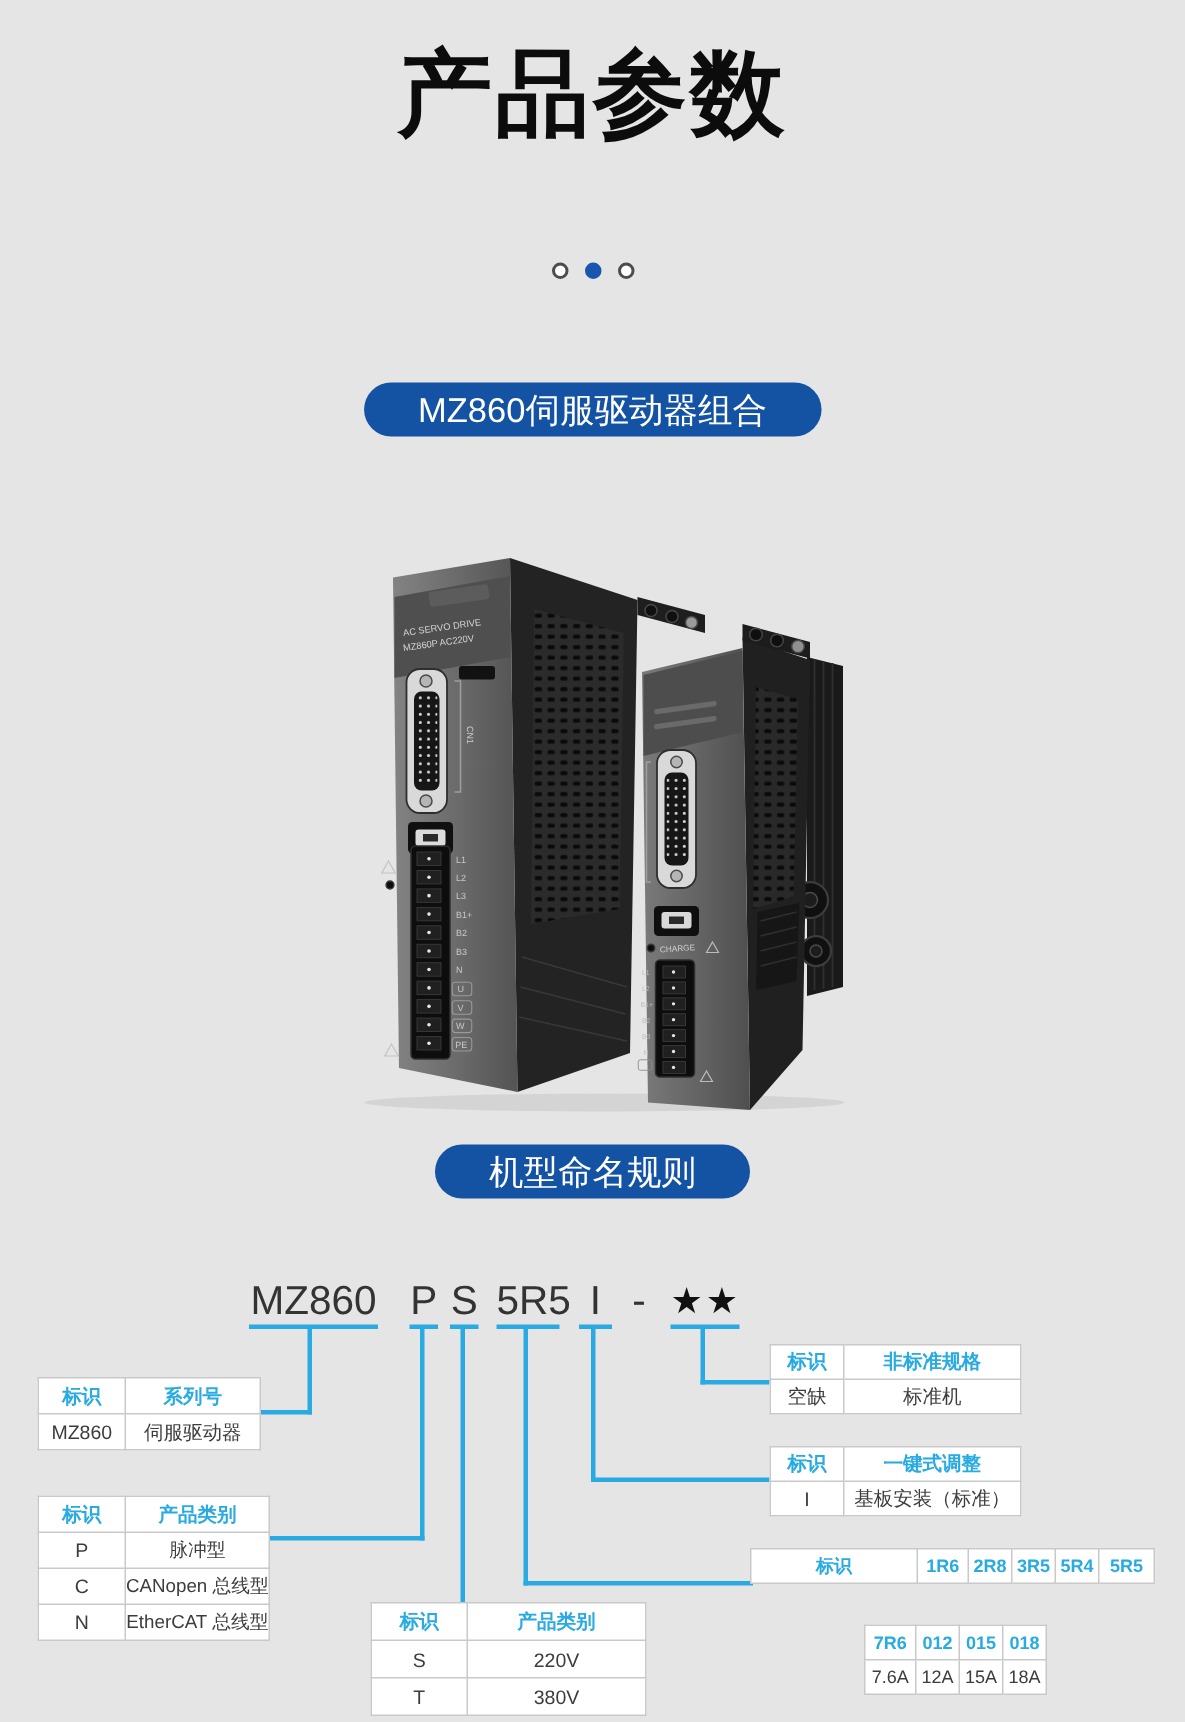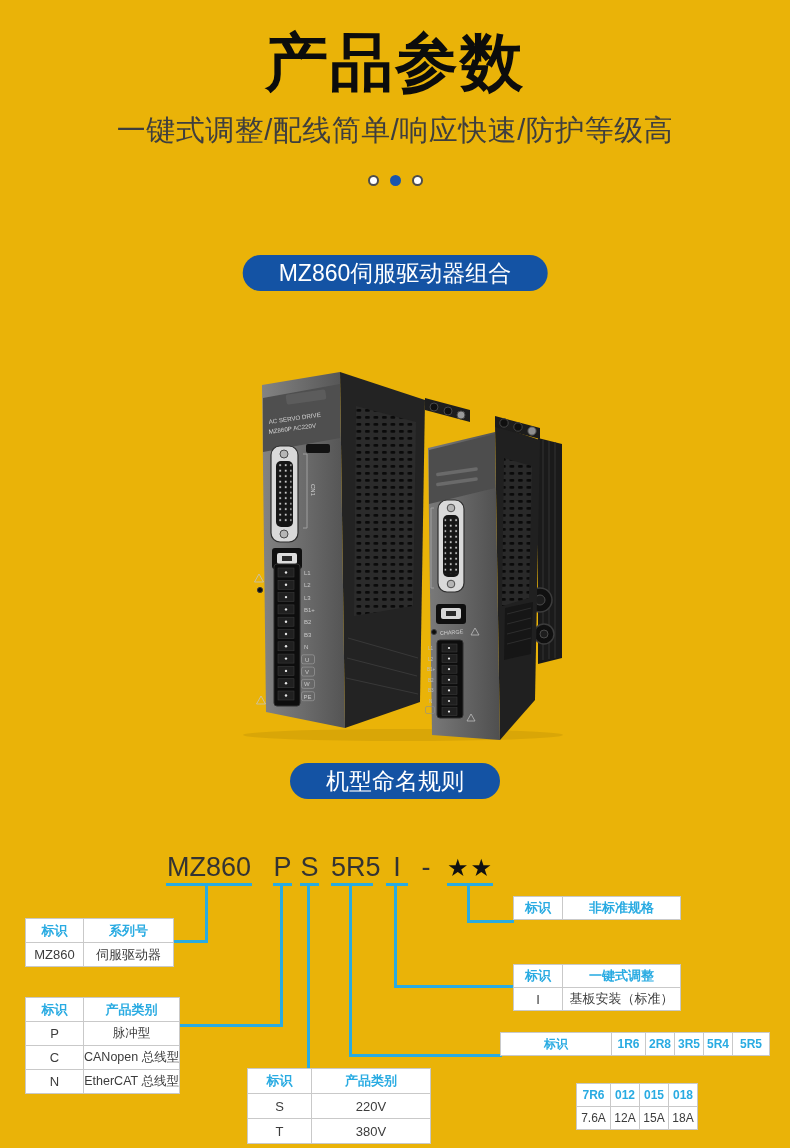--- a/index.html
+++ b/index.html
@@ -1,18 +1,18 @@
 <!DOCTYPE html>
 <html><head>
 <meta charset="utf-8">
 <style>
   html,body { margin:0; padding:0; background:#ffffff; }
   .canvas {
     position:relative; width:790px; height:1148px; margin:0 auto;
-    background:#eab308; overflow:hidden;
+    background:#e5e5e5; overflow:hidden;
     font-family:"Liberation Sans","DejaVu Sans",sans-serif;
     color:#333;
   }
   .page-title {
     position:absolute; top:20px; left:0; width:100%; text-align:center;
     font-size:63px; font-weight:900; color:#0c0c0c; letter-spacing:2px;
   }
   .page-subtitle {
     position:absolute; top:111px; left:0; width:100%; text-align:center;
     font-size:29px; font-weight:500; color:#3e3e3e; letter-spacing:0.5px;
@@ -55,21 +55,20 @@
   #tbl-current-main th, #tbl-current-main td,
   #tbl-current-sub th, #tbl-current-sub td { font-size:12px; }
   #tbl-category td.wide { font-size:12.5px; }
 </style>
 </head>
 <body>
 
 <div class="canvas">
 
   <div class="page-title">产品参数</div>
-  <div class="page-subtitle">一键式调整/配线简单/响应快速/防护等级高</div>
 
   <div class="dots">
     <span class="dot"></span>
     <span class="dot active"></span>
     <span class="dot"></span>
   </div>
 
   <div class="pill" id="pill-combo">MZ860伺服驱动器组合</div>
 
   <svg class="art" viewBox="0 0 360 385" aria-hidden="true">
@@ -349,20 +348,24 @@
   <table class="dtable" id="tbl-nonstd" style="left:513px; top:896px;">
     <colgroup>
         <col style="width:49px">
         <col style="width:118px">
       </colgroup>
     <tbody>
         <tr>
       <th>标识</th>
       <th>非标准规格</th>
     </tr>
+    <tr>
+      <td>空缺</td>
+      <td>标准机</td>
+    </tr>
   </tbody>
     </table>
 
   <table class="dtable" id="tbl-mount" style="left:513px; top:964px;">
     <colgroup>
         <col style="width:49px">
         <col style="width:118px">
       </colgroup>
     <tbody>
         <tr>

